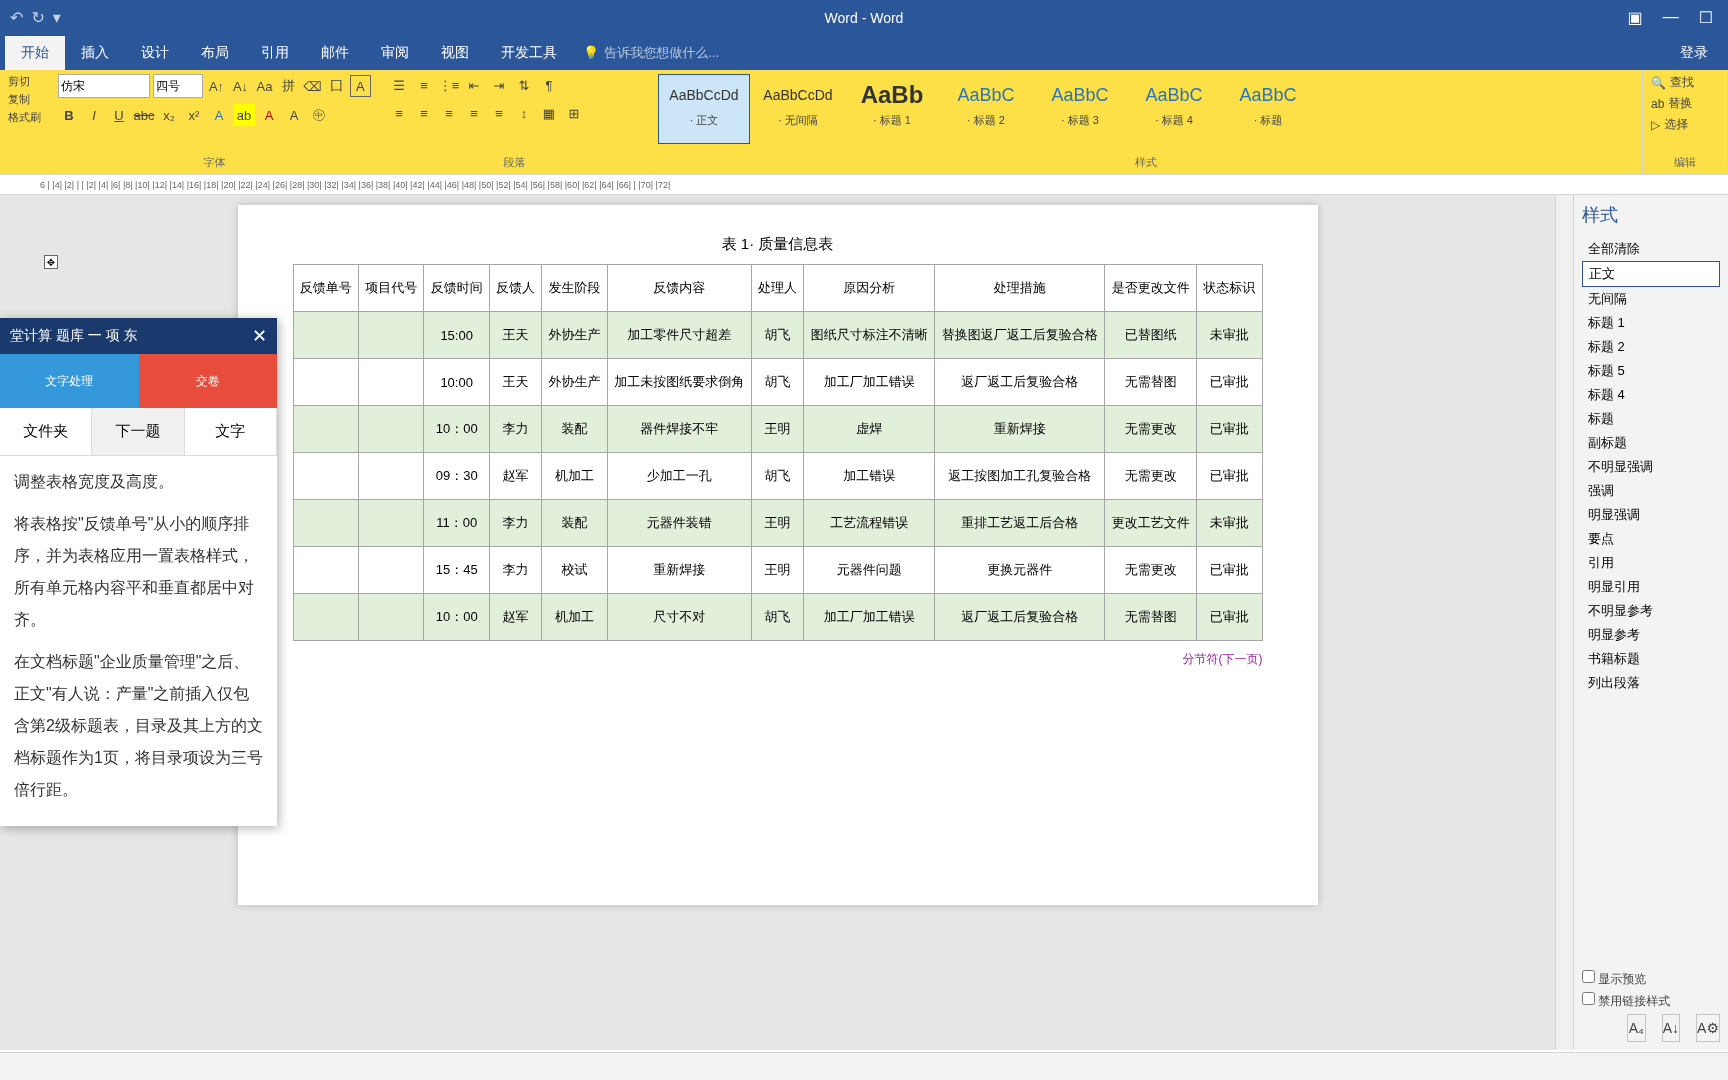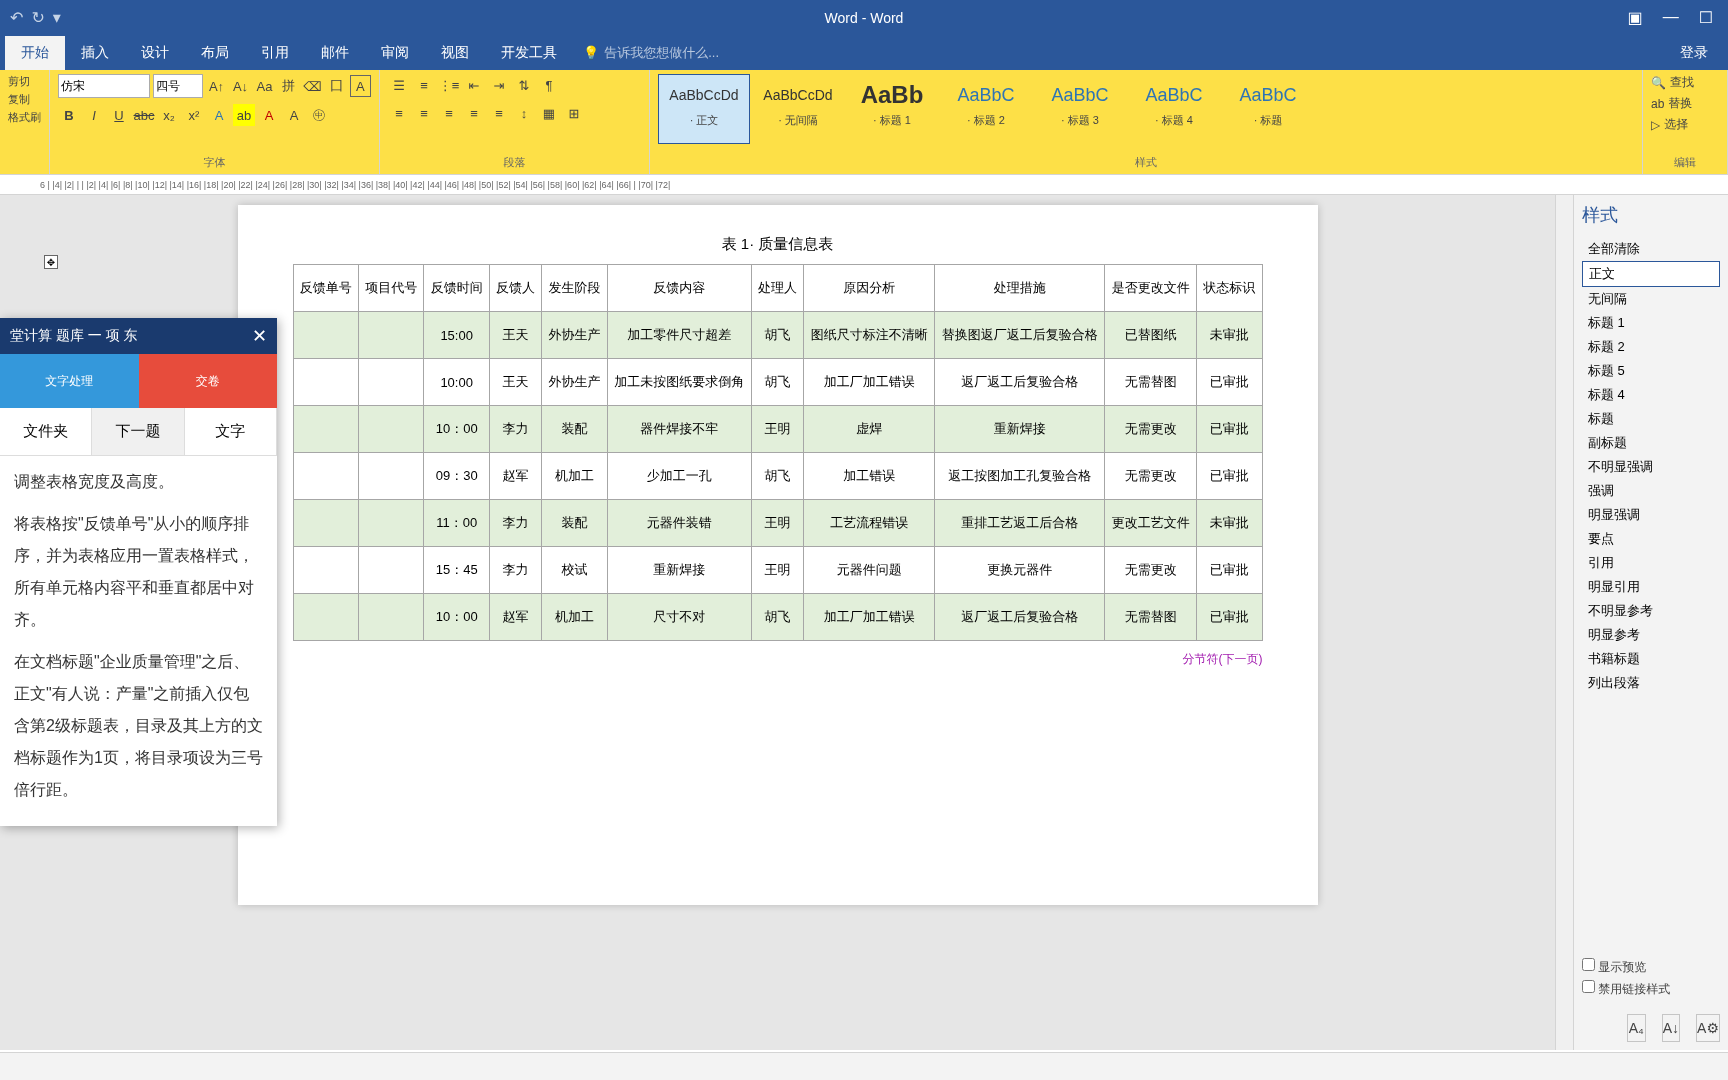--- a/index.html
+++ b/index.html
@@ -68,21 +68,21 @@
 .section-break { text-align: right; font-size: 12px; color: #a21caf; margin-top: 10px; }
 
 
 .styles-pane { width: 155px; background: #f3f3f3; border-left: 1px solid #d4d4d4; padding: 8px; display: flex; flex-direction: column; }
 .styles-pane-title { font-size: 18px; color: #2b579a; margin-bottom: 10px; }
 .styles-list { flex: 1; overflow: auto; }
 .styles-list div { padding: 3px 6px; font-size: 13px; cursor: pointer; }
 .styles-list div.active { border: 1px solid #2b579a; background: #fff; }
 .styles-pane-footer { font-size: 12px; color: #444; }
 .styles-pane-footer label { display: block; margin: 4px 0; }
-.styles-pane-icons { display: flex; gap: 16px; margin-top: 16px; padding-left: 45px; }
+.styles-pane-icons { display: flex; gap: 16px; margin-top: 4px; padding-left: 45px; }
 .styles-pane-icons span { width: 28px; height: 28px; border: 1px solid #c5c5c5; display: inline-flex; align-items: center; justify-content: center; font-size: 14px; }
 
 
 .vscroll { width: 18px; background: #f0f0f0; border-left: 1px solid #d4d4d4; }
 
 
 .statusbar { position: absolute; bottom: 0; left: 0; right: 0; height: 28px; background: #f3f3f3; border-top: 1px solid #d4d4d4; }
 
 
 .overlay { position: absolute; top: 318px; left: 0; width: 277px; background: #fff; box-shadow: 2px 2px 10px rgba(0,0,0,0.3); z-index: 100; }

